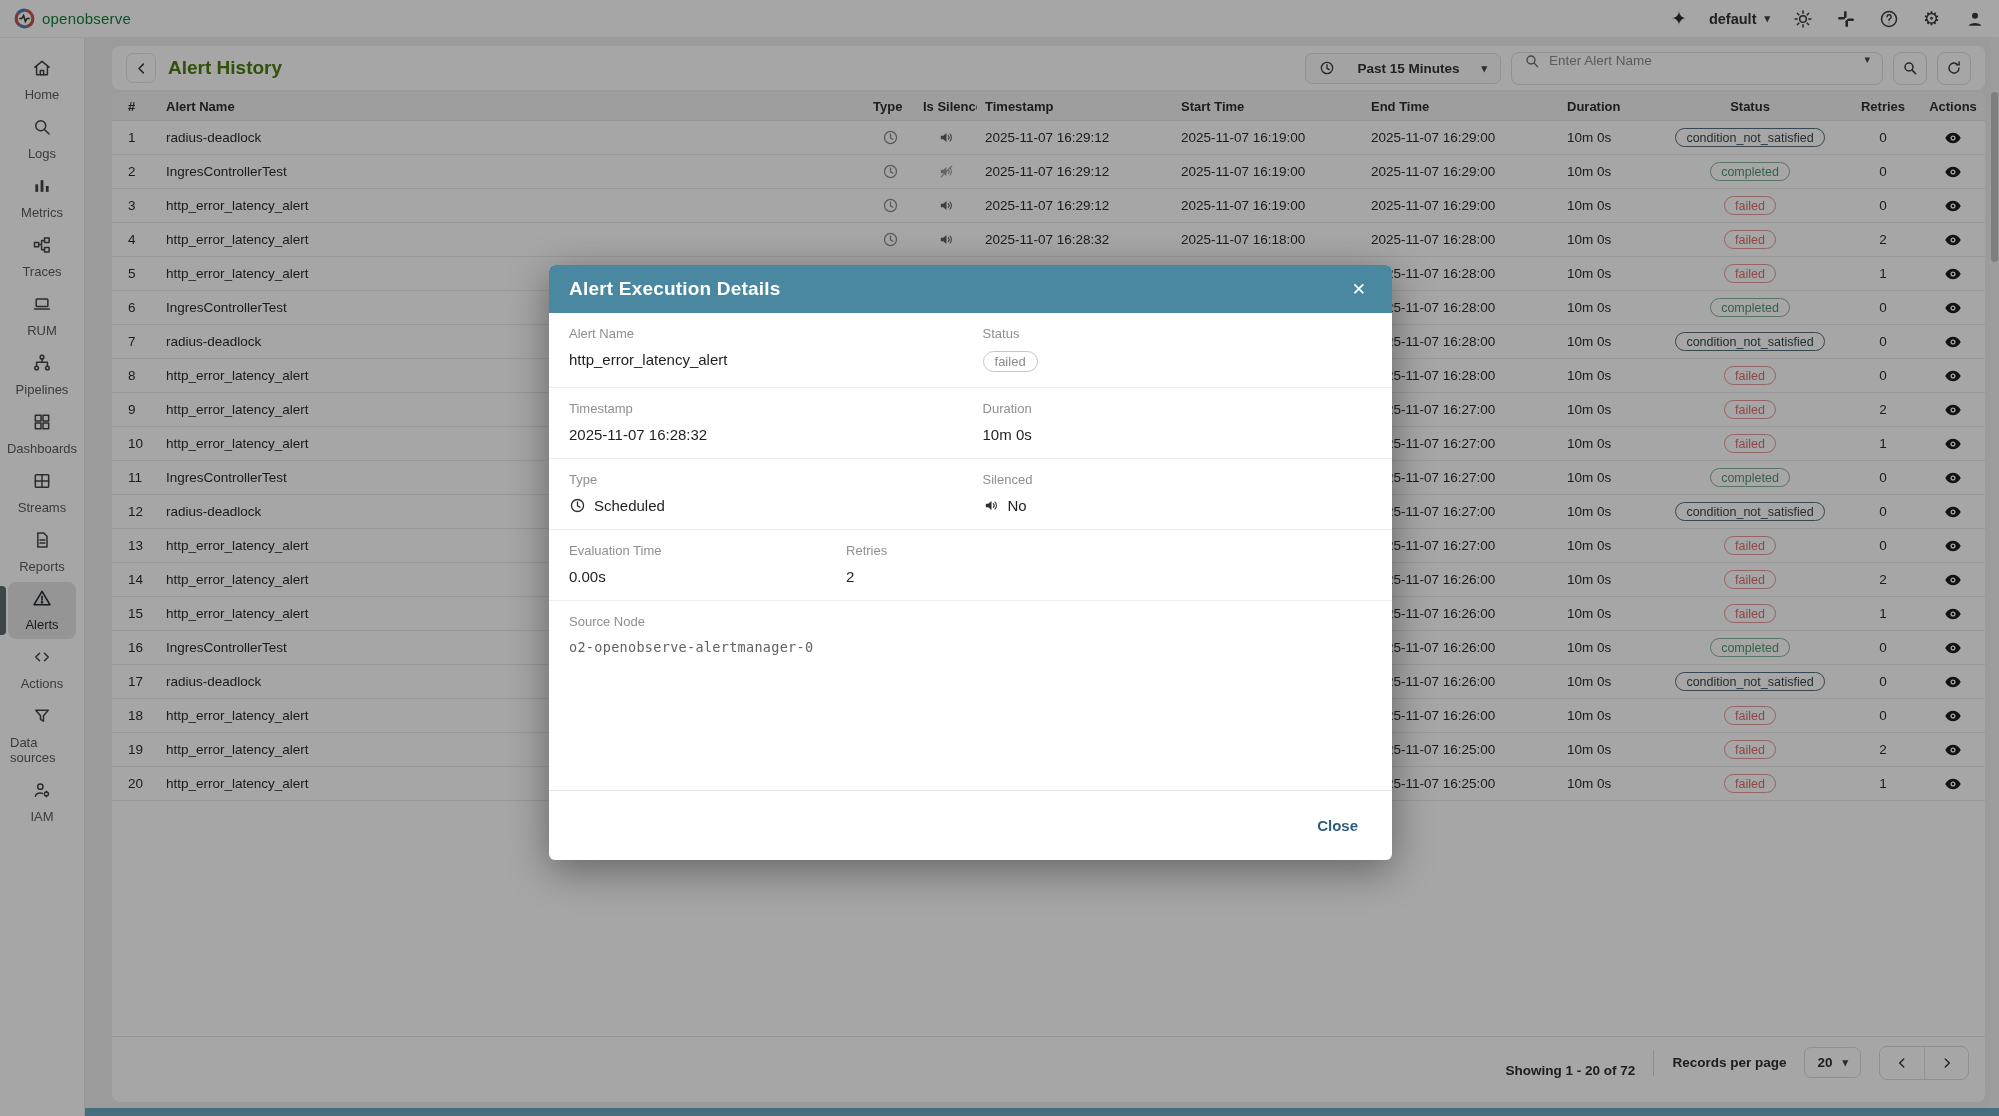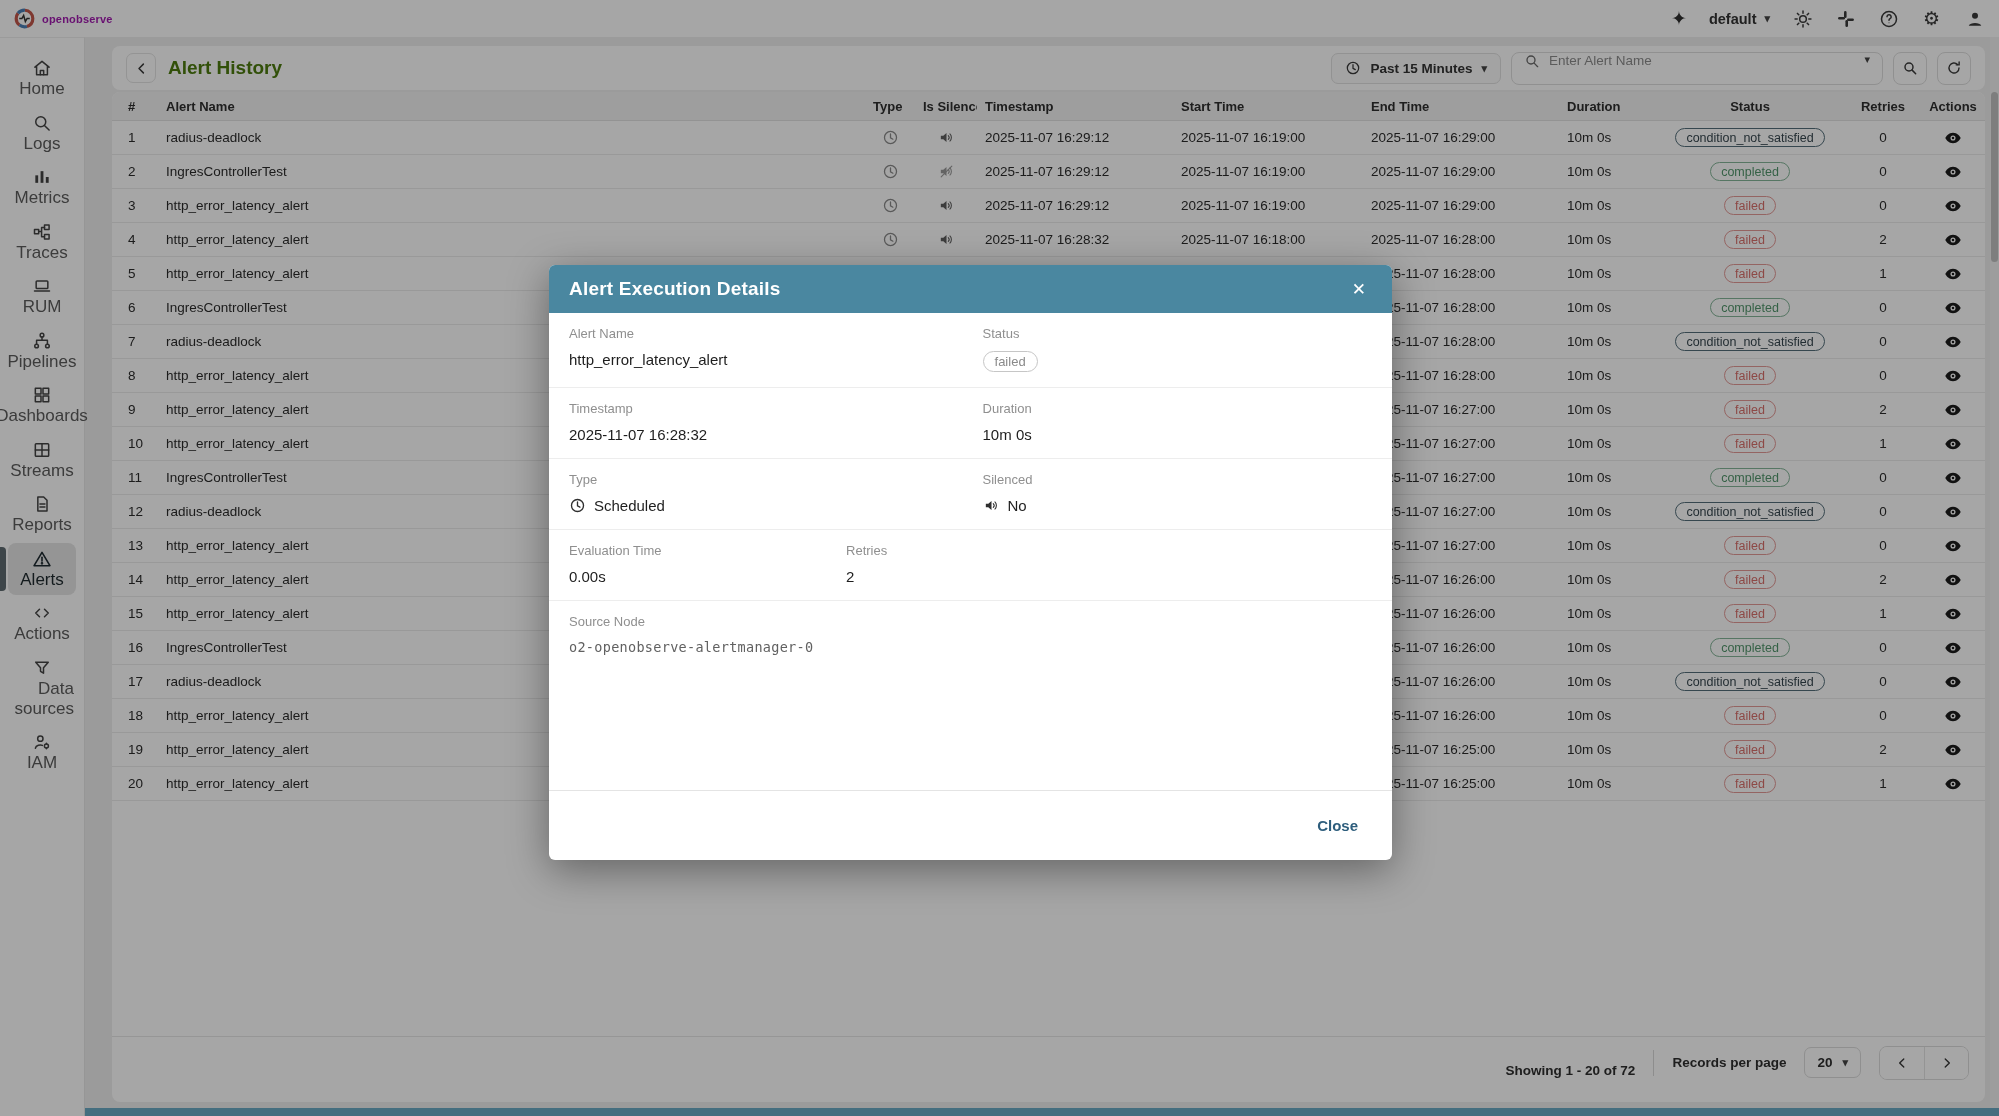--- a/index.html
+++ b/index.html
@@ -3,53 +3,53 @@
 <meta charset="utf-8">
 <style>
   * { margin:0; padding:0; box-sizing:border-box; }
   html,body { width:1999px; height:1116px; overflow:hidden;
     font-family:"Liberation Sans", sans-serif; background:#ffffff; color:#2a2a2a; }
 
   
   .topbar { position:absolute; left:0; top:0; width:1999px; height:37px; background:#ffffff;
     display:flex; align-items:center; padding:0 14px; z-index:2; }
   .logo { display:flex; align-items:center; gap:7px; }
-  .logo-text { font-size:11px; font-weight:bold; color:#a21caf; letter-spacing:.2px; }
+  .logo-text { font-size:15px; font-weight:normal; color:#15803d; letter-spacing:.2px; }
   .topbar-right { margin-left:auto; display:flex; align-items:center; gap:22px; }
   .sparkle { font-size:19px; color:#2f2f2f; }
   .org-select { display:flex; align-items:center; gap:8px; font-size:14.5px; font-weight:600; color:#333; cursor:pointer; }
   .caret { font-size:11px; color:#444; }
   .tb-icon { width:21px; height:21px; display:flex; align-items:center; justify-content:center; color:#3a3a3a; cursor:pointer; }
   .tb-icon svg { width:20px; height:20px; }
   .gear-glyph { font-size:19px; line-height:1; color:#3a3a3a; }
 
   
   .sidebar { position:absolute; left:0; top:37px; width:85px; height:1079px; background:#ffffff;
     border-right:1px solid #e6e6e6; border-top:1px solid #eee; padding-top:12px; z-index:1; }
   .side-item { position:relative; display:flex; flex-direction:column; align-items:center; justify-content:center;
     margin:2px 8px; padding:5px 2px 6px; border-radius:8px; cursor:pointer; min-height:44px; }
   .side-item .side-icon { width:22px; height:22px; display:flex; align-items:center; justify-content:center; }
   .side-item .side-icon svg { width:20px; height:20px; }
-  .side-label { font-size:17px; color:#5c5c5c; margin-top:0; text-align:right; line-height:1.15; }
+  .side-label { font-size:13px; color:#5c5c5c; margin-top:9px; text-align:left; line-height:1.15; }
   .side-item.active { background:#e5e5e5; }
   .side-item.active .side-label { color:#1f2a2e; }
   .side-item.active::before { content:""; position:absolute; left:-8px; top:4px; bottom:4px; width:6px;
     background:#5f6b70; border-radius:0 4px 4px 0; }
 
   
   .main { position:absolute; left:85px; top:37px; width:1914px; height:1079px; background:#efefef; }
 
   .title-card { position:absolute; left:27px; top:9px; width:1873px; height:44px; background:#ffffff;
     border-radius:8px; display:flex; align-items:center; padding:0 14px; gap:12px; }
   .back-btn { width:30px; height:30px; border:1px solid #e3e3e3; border-radius:7px; background:#fff;
     display:flex; align-items:center; justify-content:center; cursor:pointer; }
   .back-btn svg { width:15px; height:15px; }
   .page-title { font-size:19px; font-weight:bold; color:#4d7c0f; }
   .title-right { margin-left:auto; display:flex; align-items:center; gap:10px; }
-  .time-pill { display:flex; align-items:center; gap:9px; height:31px; padding:0 13px; border:1px solid #e0e0e0;
+  .time-pill { display:flex; align-items:center; gap:22px; height:31px; padding:0 13px; border:1px solid #e0e0e0;
     border-radius:7px; background:#fafafa; font-size:13.5px; font-weight:600; color:#333; cursor:pointer; }
   .time-pill svg { width:16px; height:16px; }
   .search-combo { display:flex; align-items:flex-start; gap:9px; width:372px; height:33px; padding:0 12px;
     border:1px solid #dedede; border-radius:8px; background:#fff; }
   .search-combo svg { width:16px; height:16px; }
   .search-combo input { border:none; outline:none; flex:1; font-size:13.5px; color:#333;
     font-family:"Liberation Sans", sans-serif; background:transparent; }
   .search-combo input::placeholder { color:#8d8d8d; }
   .sq-btn { width:34px; height:33px; border:1px solid #dedede; border-radius:8px; background:#fff;
     display:flex; align-items:center; justify-content:center; cursor:pointer; }

